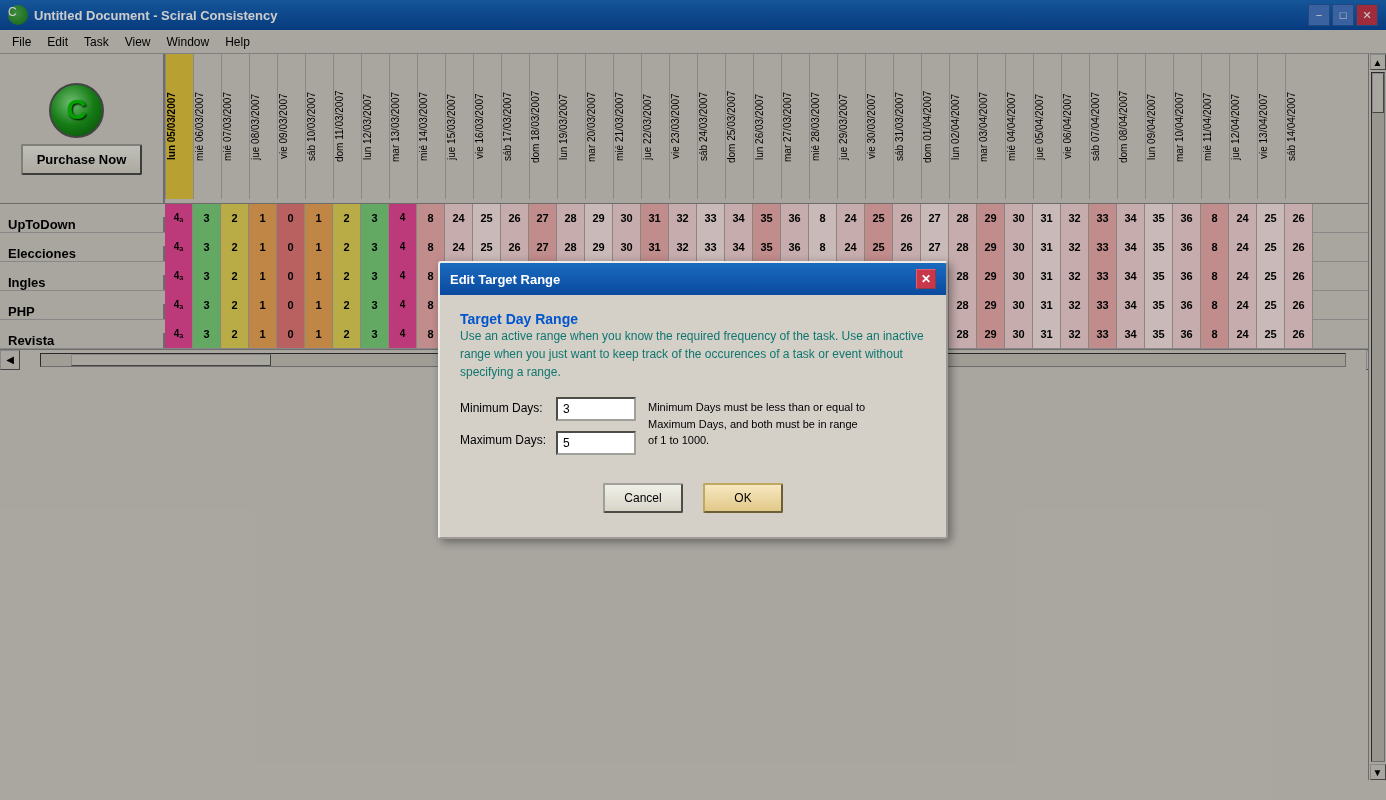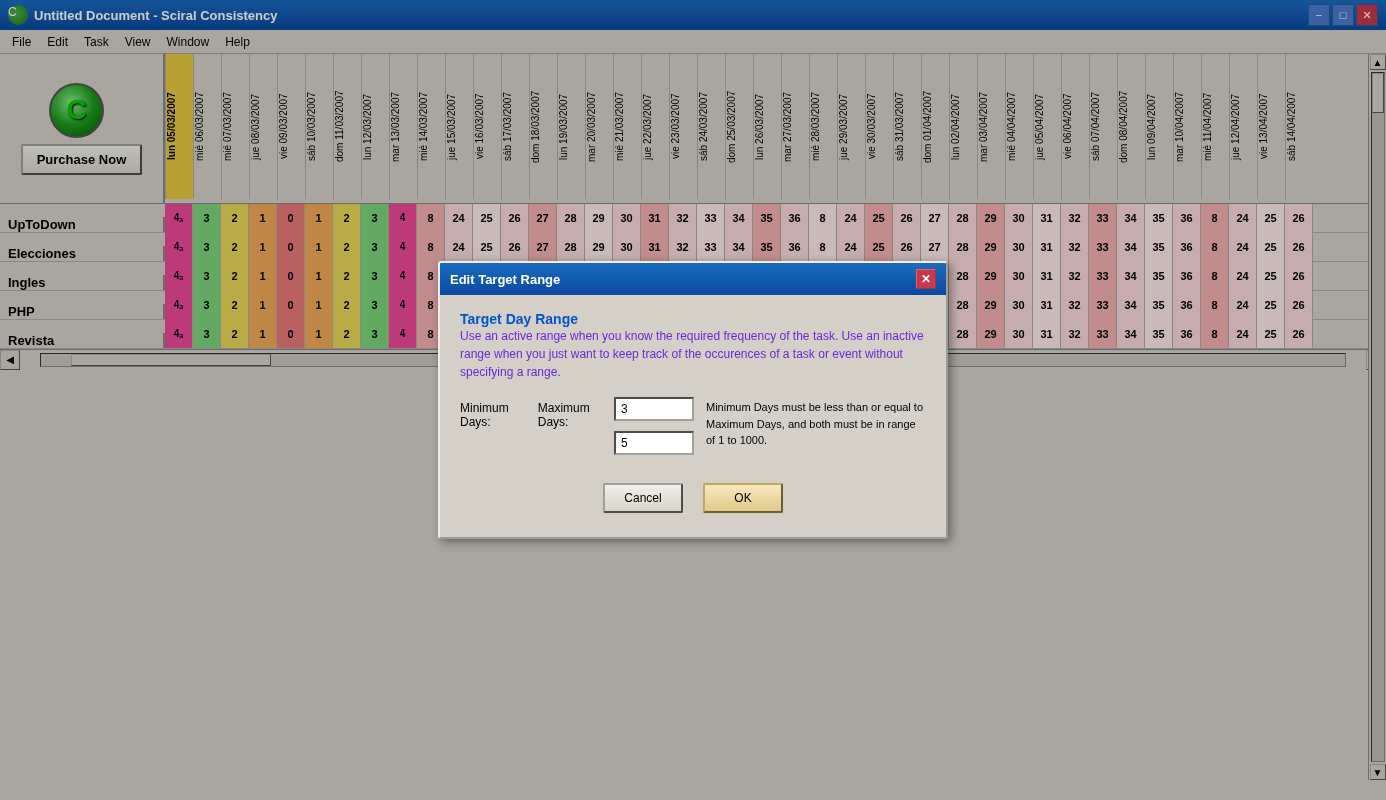--- a/index.html
+++ b/index.html
@@ -247,37 +247,37 @@
     }
     .modal-section-title {
       color: #0055cc;
       font-size: 14px;
       font-weight: bold;
     }
     .modal-description {
       font-size: 12px;
       line-height: 1.5;
       margin-bottom: 16px;
-      color: #6d28d9;
+      color: #0f766e;
     }
     .modal-active-row {
       display: flex;
       align-items: center;
       margin-bottom: 16px;
     }
     .modal-active-row input[type=checkbox] {
       margin-right: 6px;
     }
     .modal-fields {
       display: flex;
       align-items: flex-start;
       margin-bottom: 20px;
     }
     .modal-field-labels {
-      display: flex; flex-direction: row; gap: 14px;
+      display: flex; flex-direction: column; gap: 14px;
       margin-right: 10px;
     }
     .modal-field-label {
       font-size: 12px;
       padding-top: 4px;
     }
     .modal-field-inputs {
       display: flex; flex-direction: column; gap: 10px;
       margin-right: 12px;
     }

